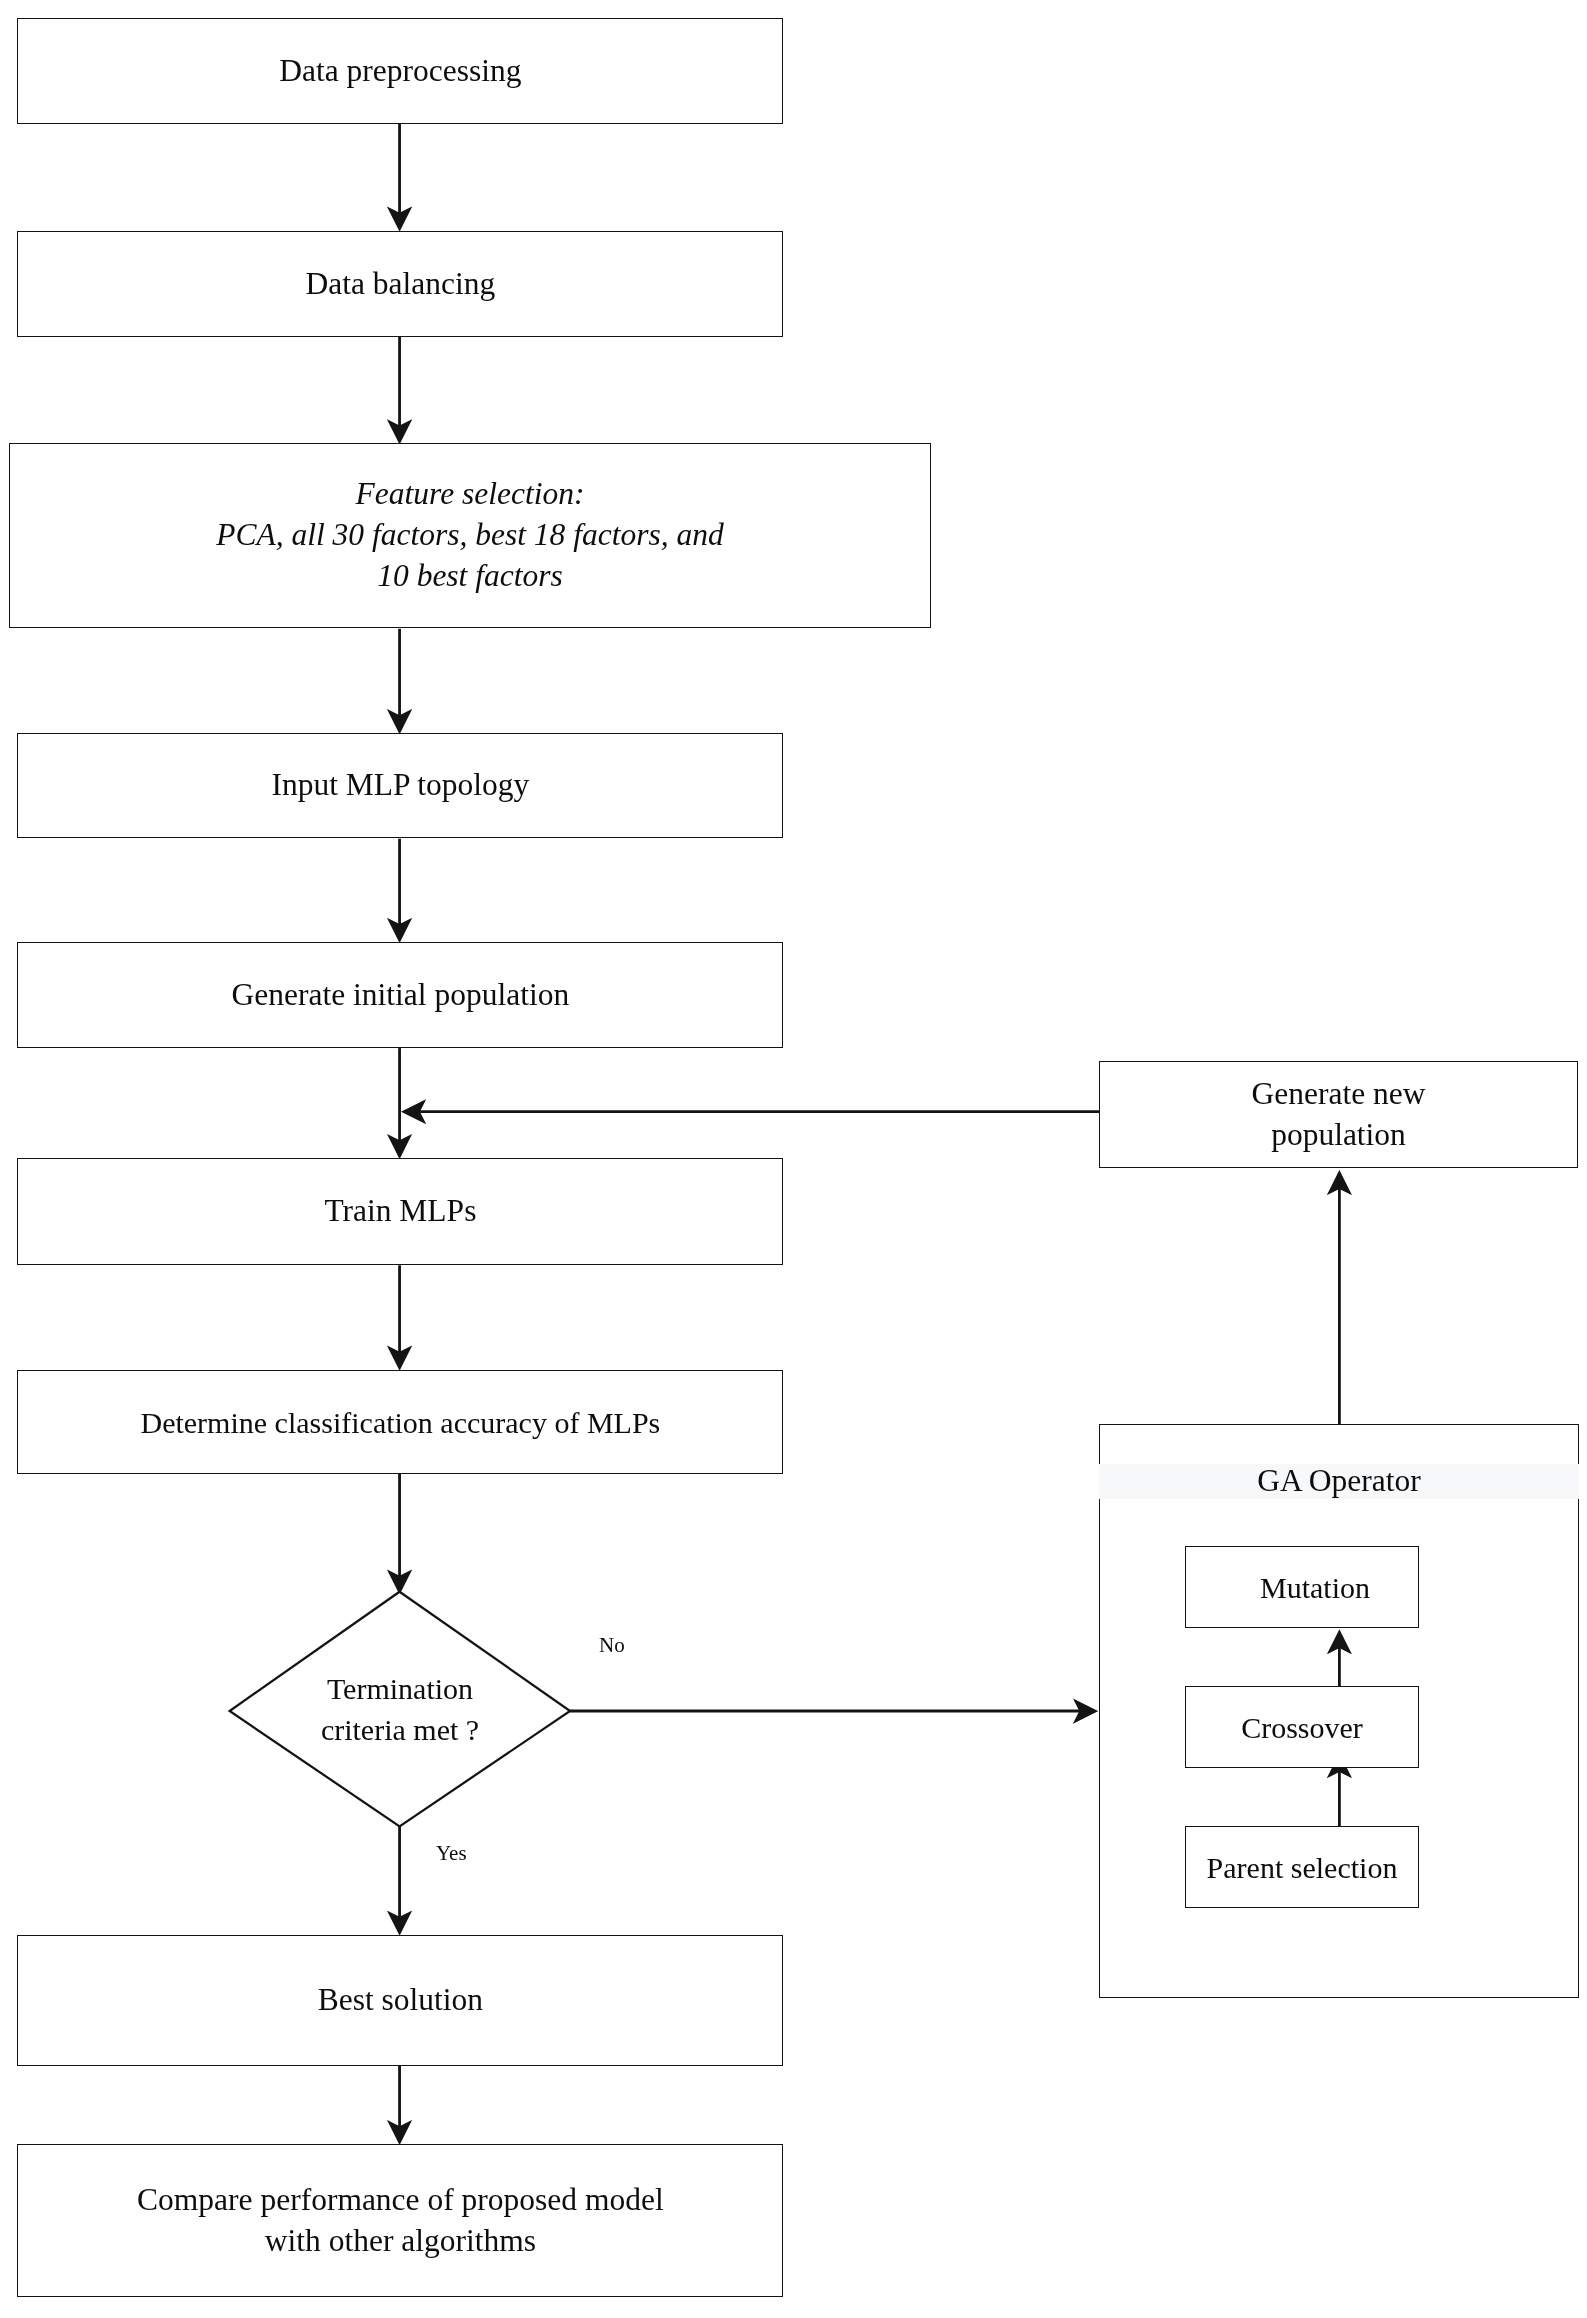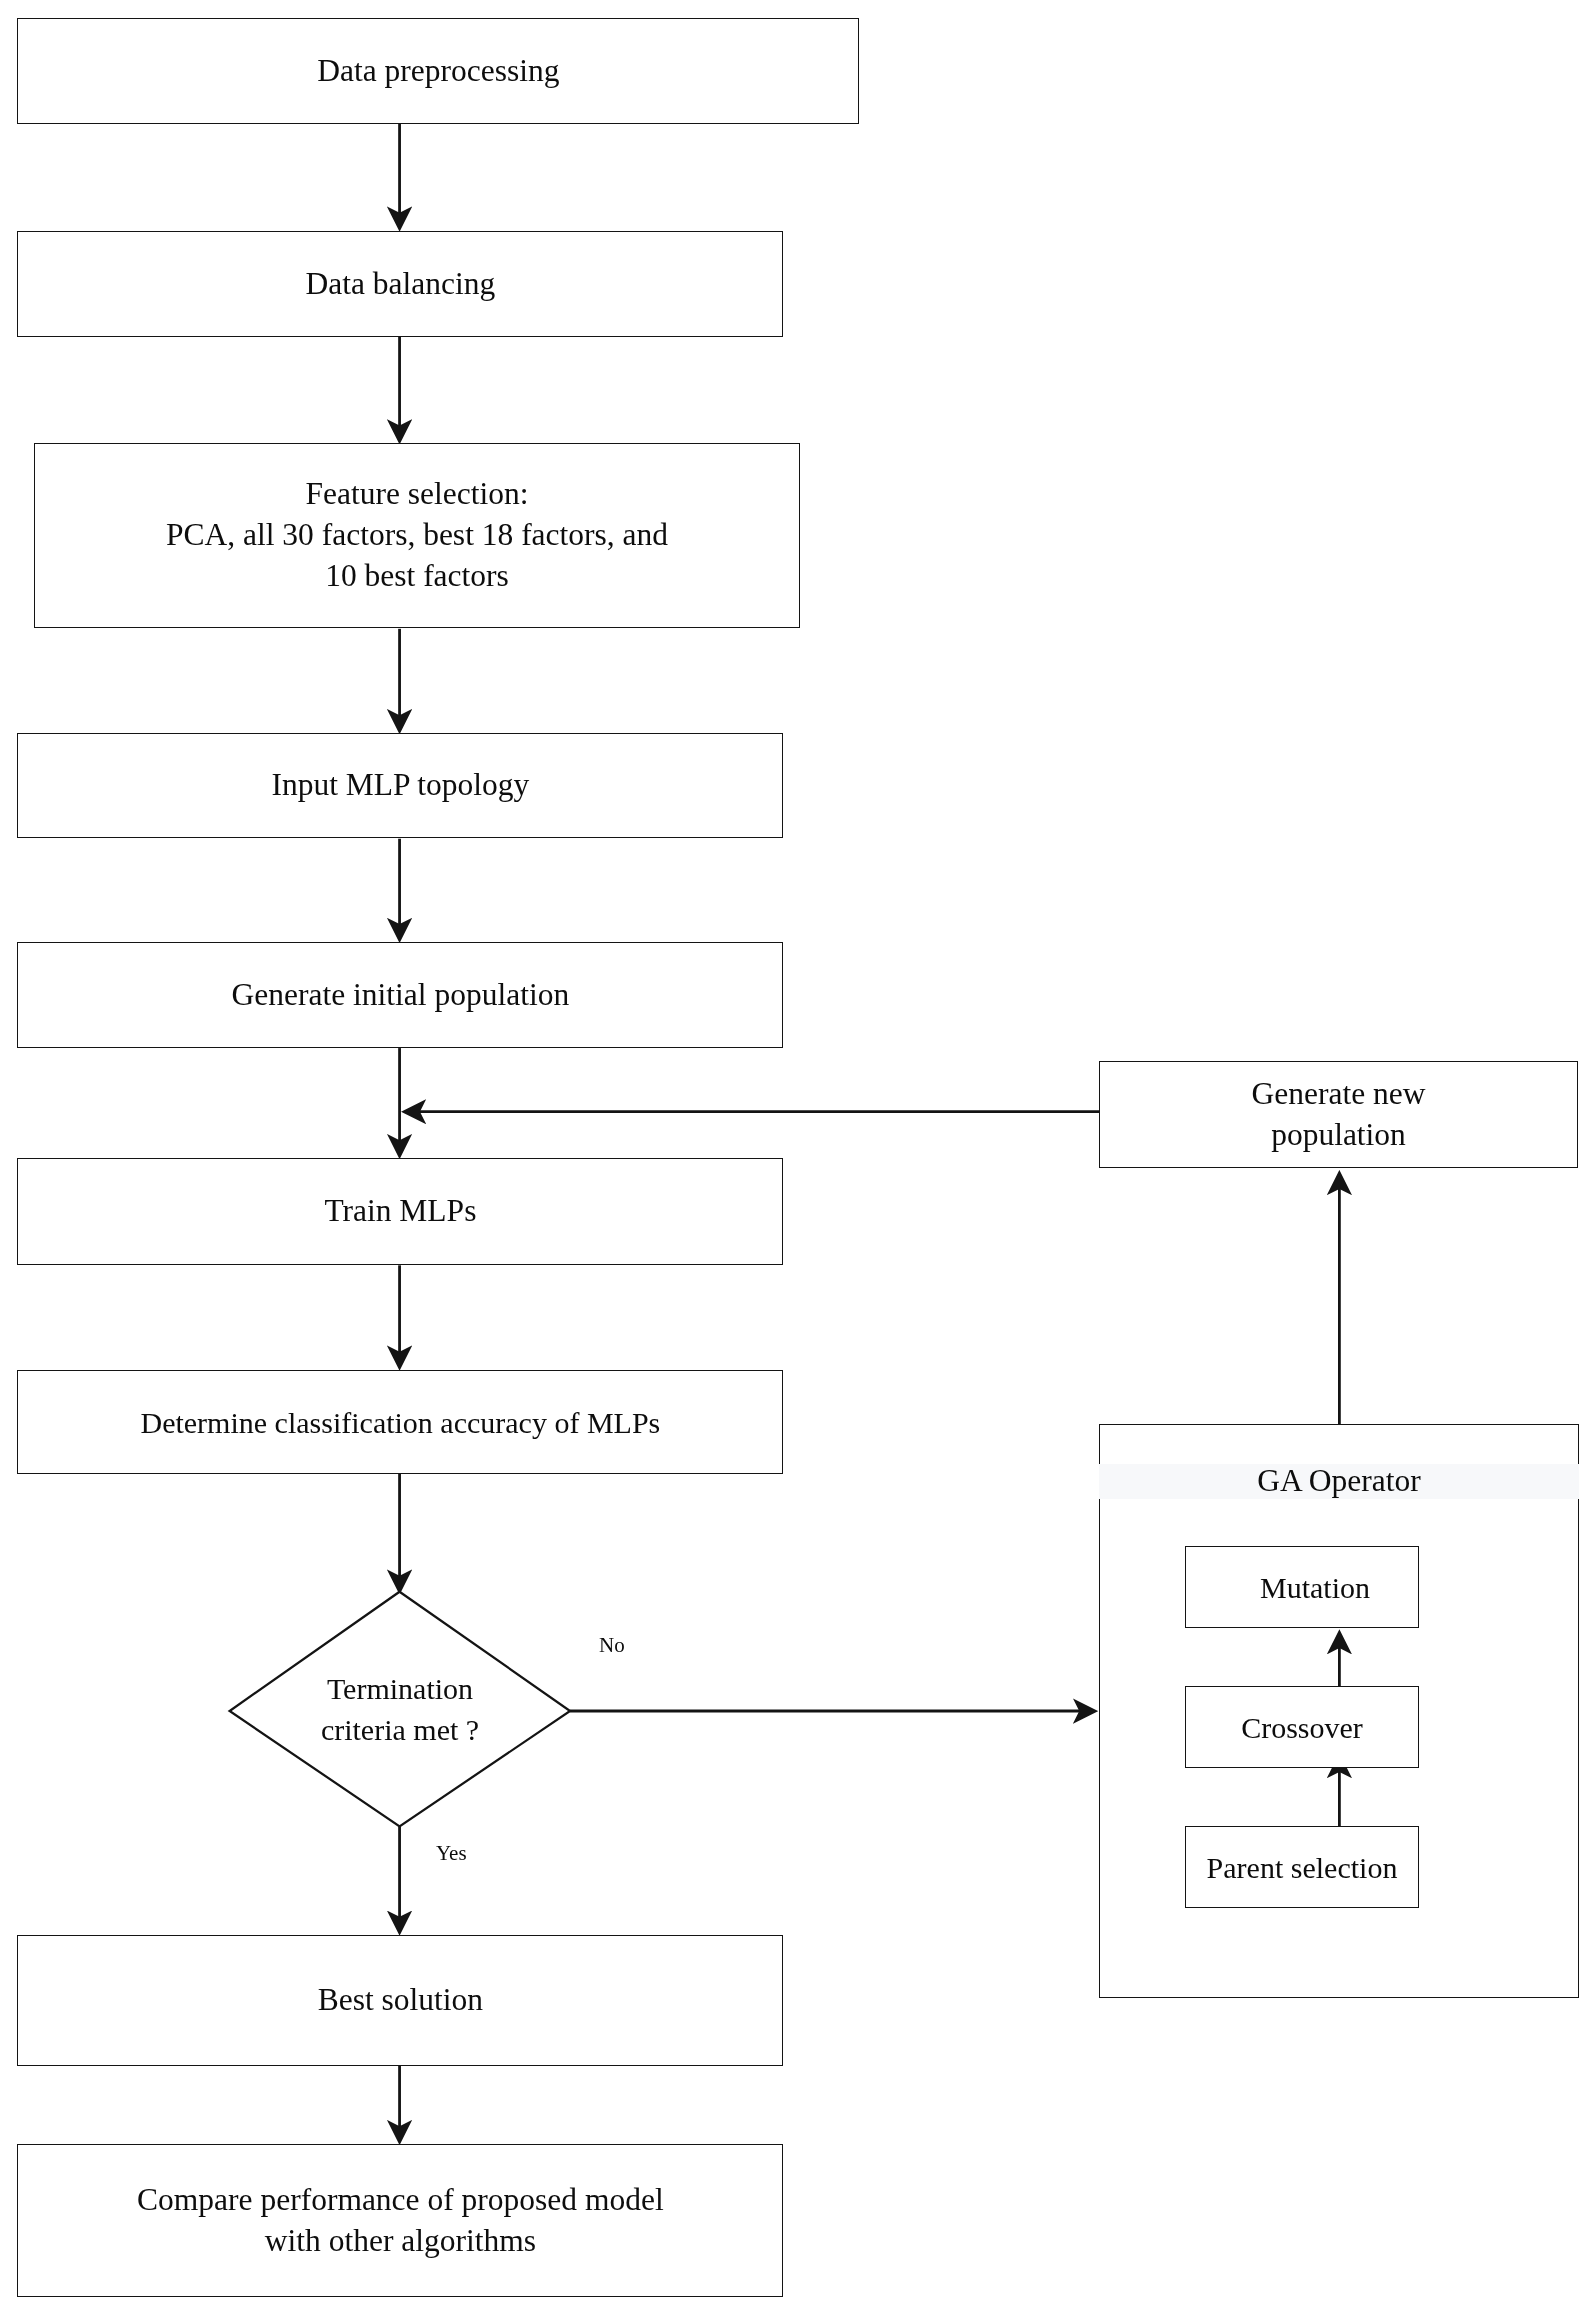--- a/index.html
+++ b/index.html
@@ -103,29 +103,29 @@
 
     <path d="M 1953 1975 L 720 1975" fill="none" stroke="#141414" stroke-width="5" marker-end="url(#arrow)"></path>
 
     <line x1="2380" y1="3250" x2="2380" y2="3122" stroke="#141414" stroke-width="5" marker-end="url(#arrow)"></line>
 
     <line x1="2380" y1="3055" x2="2380" y2="2902" stroke="#141414" stroke-width="5" marker-end="url(#arrow)"></line>
 
     <polygon points="710,2828 1013,3040 710,3245 408,3040" fill="#ffffff" stroke="#141414" stroke-width="4"></polygon>
   </svg>
 
-  <div class="node" style="left:17.4px; top:18px; width:842px; height:106px;">
+  <div class="node" style="left:17.4px; top:18px; width:766px; height:106px;">
     <span class="node-text">Data preprocessing</span>
   </div>
 
   <div class="node" style="left:17.4px; top:231px; width:766px; height:106px;">
     <span class="node-text">Data balancing</span>
   </div>
 
-  <div class="node" style="left:34px; top:443px; width:766px; height:185px;">
+  <div class="node" style="left:9px; top:443px; width:922px; height:185px;font-style:italic;">
     <span class="node-text">Feature selection:
 PCA, all 30 factors, best 18 factors, and
 10 best factors</span>
   </div>
 
   <div class="node" style="left:17.4px; top:733px; width:766px; height:105px;">
     <span class="node-text">Input MLP topology</span>
   </div>
 
   <div class="node" style="left:17.4px; top:1158px; width:766px; height:107px;">

